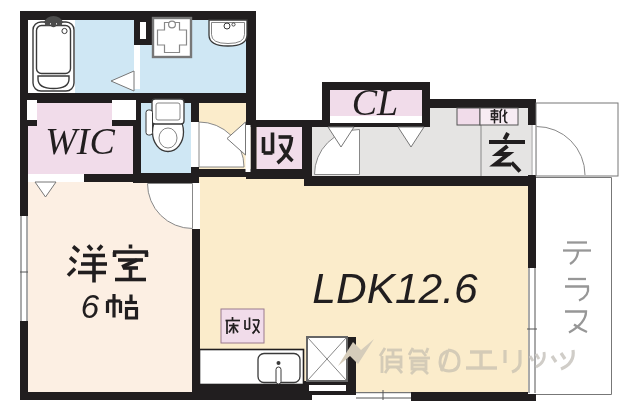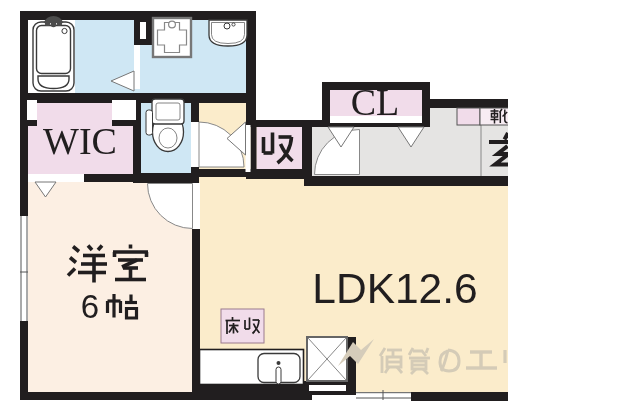--- a/index.html
+++ b/index.html
@@ -1,16 +1,16 @@
 <!DOCTYPE html>
 <html><head>
 <meta charset="utf-8">
 <style>
 html,body{margin:0;padding:0;background:#ffffff;}
-#wrap{width:508px;height:416px;position:relative;overflow:hidden;background:#e5e5e5;}
+#wrap{width:640px;height:416px;position:relative;overflow:hidden;background:#e5e5e5;font-style:italic;}
 text{font-family:"Liberation Sans",sans-serif;}
 .serif{font-family:"Liberation Serif",serif;}
 </style>
 </head>
 <body>
 <div id="wrap">
 <svg width="640" height="416" viewBox="0 0 640 416" xmlns="http://www.w3.org/2000/svg">
 
 <rect x="0" y="0" width="640" height="416" fill="#ffffff"></rect>
 

